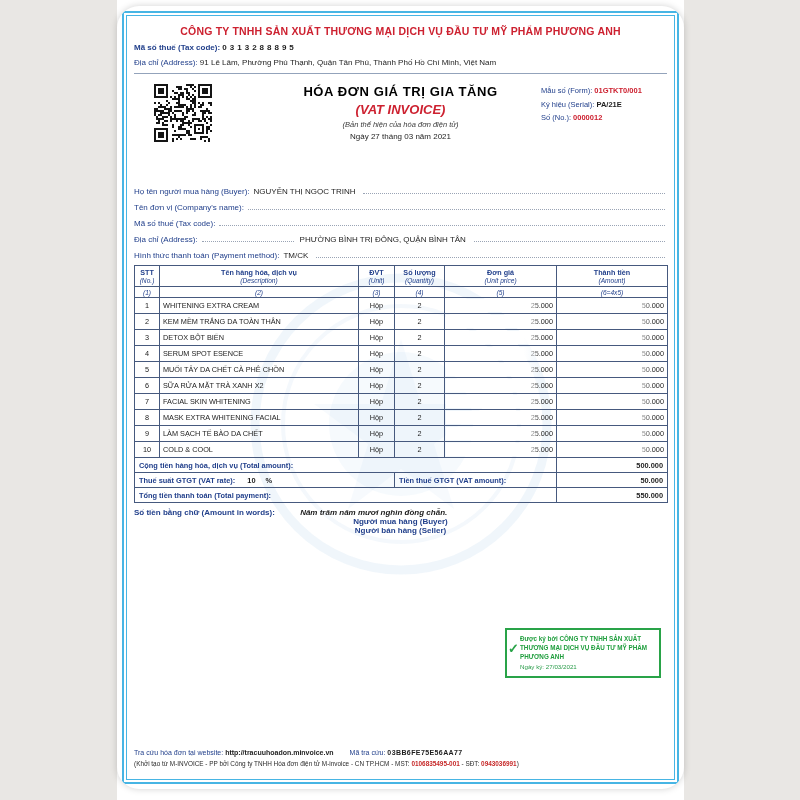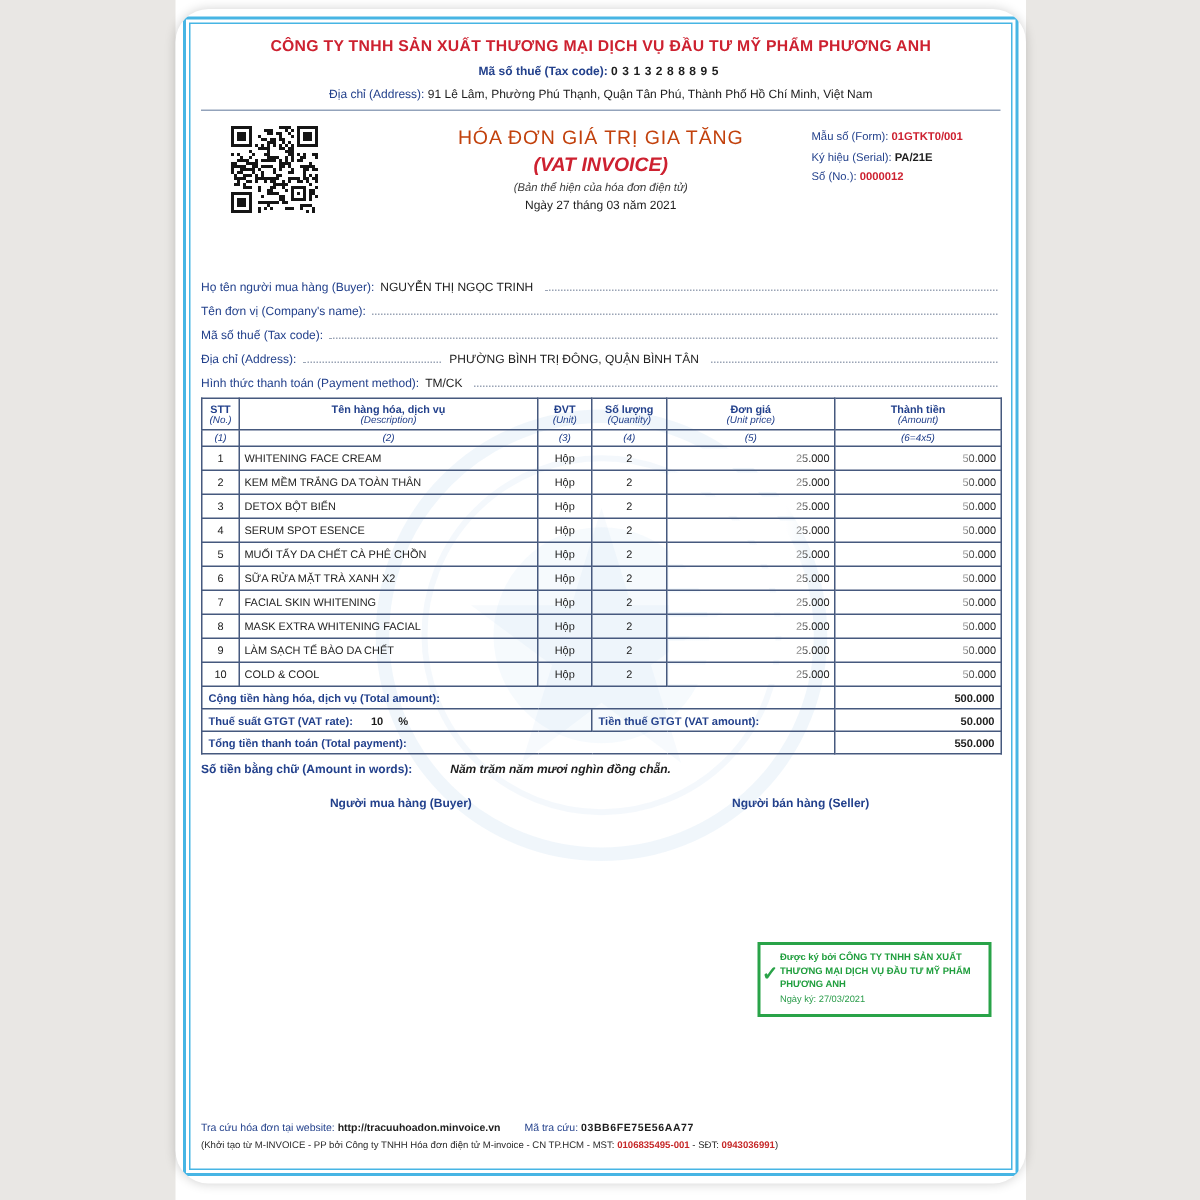--- a/index.html
+++ b/index.html
@@ -15,28 +15,28 @@
   .watermark { position:absolute; left:50%; top:420px; transform:translate(-50%,-50%); z-index:0; }
   .content { position:absolute; left:17px; right:17px; top:15px; bottom:14px; z-index:1; }
 
   .red  { color:#cd2130; }
   .lbl  { color:#23418c; }
   .val  { color:#1d1d1d; }
   .b    { font-weight:bold; }
   .i    { font-style:italic;margin-left:23px; }
 
   .company-name { text-align:center; color:#cd2130; font-weight:bold; font-size:10.5px; margin-top:4px; letter-spacing:.2px; }
-  .seller-line { font-size:8px; margin-top:6px;text-align:center; }
+  .seller-line { font-size:8px; margin-top:6px; }
   .seller-line .code { font-weight:bold; letter-spacing:3px; color:#1d1d1d; }
   .sep { border-top:1px solid #93a3bb; margin-top:6px; }
 
   .title-area { position:relative; height:96px; margin-top:2px; }
   .qr { position:absolute; left:20px; top:8px; width:58px; height:58px; background:#fff; }
   .title-center { text-align:center; padding-top:8px; }
-  .inv-title { font-size:13px; font-weight:normal; color:#c2410c; letter-spacing:.6px; }
+  .inv-title { font-size:13px; font-weight:bold; color:#000000; letter-spacing:.6px; }
   .inv-sub   { font-size:13px; font-weight:bold; font-style:italic; color:#cd2130; margin-top:3px; }
   .inv-note  { font-size:7.5px; font-style:italic; color:#3a3a3a; margin-top:3px; }
   .inv-date  { font-size:8px; color:#1d1d1d; margin-top:3px; }
   .title-right { position:absolute; right:0; top:8px; width:126px; font-size:7.5px; line-height:1.8; }
 
   .buyer { margin-top:8px; font-size:8px; }
   .field { display:flex; align-items:flex-end; height:16px; }
   .field .lbl { white-space:nowrap; }
   .field .val { margin:0 4px; white-space:nowrap; }
   .dots { flex:1; border-bottom:1px dotted #9aa4b5; margin:0 2px 2px 4px; height:1px; }
@@ -51,21 +51,21 @@
   .c-stt { text-align:center; }
   .c-unit, .c-qty { text-align:center; }
   .c-price, .c-amount { text-align:right; position:relative; color:#333; }
   .redact::after { content:""; position:absolute; top:1px; bottom:1px; left:1px; right:15px;
                    background:linear-gradient(to right, #fff 82%, rgba(255,255,255,0)); }
   td.t-cell { font-size:7.4px; height:15px; padding:1px 4px; }
   .t-right { }
   .t-money { text-align:right; font-weight:bold; color:#1d1d1d; }
 
   .amount-words { margin-top:5px; font-size:8px; }
-  .signatures { display:flex; margin-top:14px; font-size:8px; }
+  .signatures { display:flex; font-size:8px;flex-direction:column; }
   .signatures > div { flex:1; text-align:center; }
 
   .sign-box { position:absolute; right:6px; top:607px; width:156px; border:2px solid #29a348;
               padding:4px 6px 4px 13px; color:#1f9e3d; font-size:6.3px; font-weight:bold;
               line-height:1.45; background:rgba(255,255,255,.55); z-index:2; }
   .sign-check { position:absolute; left:1px; top:10px; font-size:13px; color:#29a348; font-weight:bold; }
   .sign-date { font-weight:normal; font-size:6.2px; margin-top:2px; color:#2a9c4a; }
 
   .footer { position:absolute; left:0; right:0; bottom:8px; font-size:7px; }
   .footer .l1 { margin-bottom:4px; }
@@ -439,21 +439,21 @@
             <td class="colnum">(2)</td>
             <td class="colnum">(3)</td>
             <td class="colnum">(4)</td>
             <td class="colnum">(5)</td>
             <td class="colnum">(6=4x5)</td>
           </tr>
         </thead>
         <tbody id="items-body">
             <tr>
               <td class="body c-stt">1</td>
-              <td class="body c-desc">WHITENING FACE CREAM</td>
+              <td class="body c-desc">WHITENING EXTRA CREAM</td>
               <td class="body c-unit">Hộp</td>
               <td class="body c-qty">2</td>
               <td class="body c-price redact">25.000</td>
               <td class="body c-amount redact">50.000</td>
             </tr>
             <tr>
               <td class="body c-stt">2</td>
               <td class="body c-desc">KEM MỀM TRẮNG DA TOÀN THÂN</td>
               <td class="body c-unit">Hộp</td>
               <td class="body c-qty">2</td>

